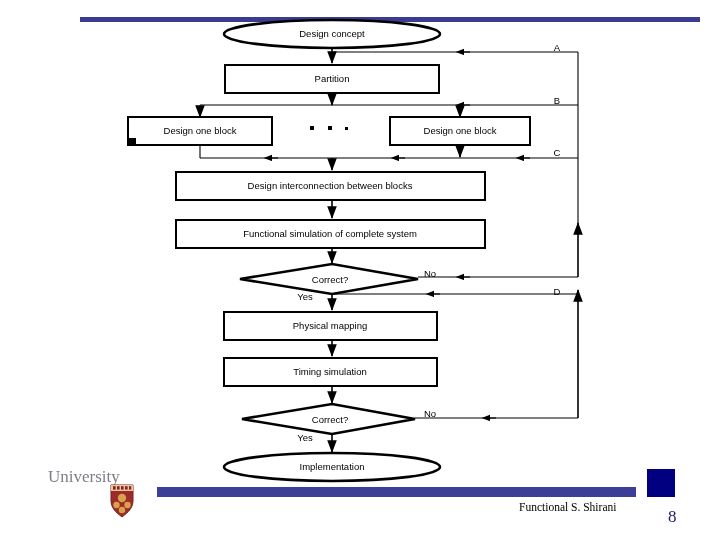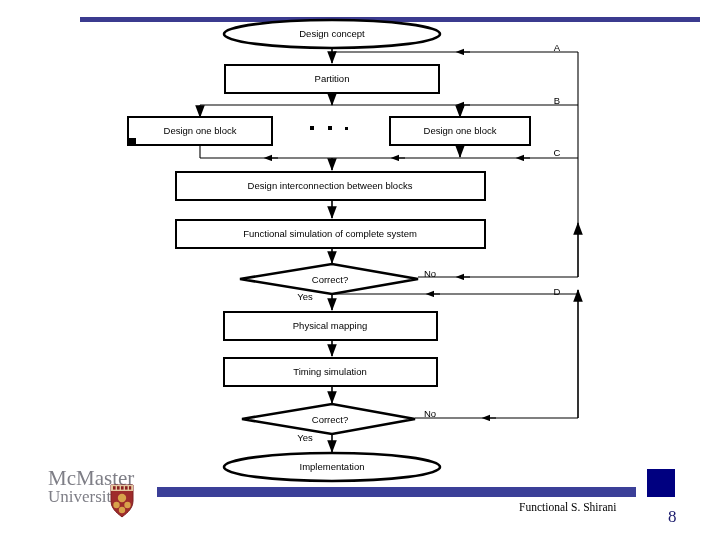--- a/index.html
+++ b/index.html
@@ -211,21 +211,20 @@
     <text class="edge-text" x="430" y="414">No</text>
     <text class="edge-text" x="305" y="438">Yes</text>
 
     <text class="tag-text" x="557" y="48">A</text>
     <text class="tag-text" x="557" y="101">B</text>
     <text class="tag-text" x="557" y="153">C</text>
     <text class="tag-text" x="557" y="292">D</text>
   </svg>
 
   <div class="logo">
-    <div class="logo-line1">McMaster</div>
     <div class="logo-line2">University</div>
     <svg class="crest" viewBox="0 0 24 34">
       <path d="M1,1 L23,1 L23,17 C23,26 14,31 12,33 C10,31 1,26 1,17 Z" fill="#9e2b2b" stroke="#7d2020" stroke-width="1"></path>
       <rect x="1" y="1" width="22" height="6" fill="#e4c9a0"></rect>
       <rect x="3" y="2.2" width="2.6" height="3.4" fill="#8a2020"></rect>
       <rect x="7" y="2.2" width="2.6" height="3.4" fill="#8a2020"></rect>
       <rect x="11" y="2.2" width="2.6" height="3.4" fill="#8a2020"></rect>
       <rect x="15" y="2.2" width="2.6" height="3.4" fill="#8a2020"></rect>
       <rect x="19" y="2.2" width="2.2" height="3.4" fill="#8a2020"></rect>
       <circle cx="12" cy="14" r="4.2" fill="#d8a24a"></circle>

